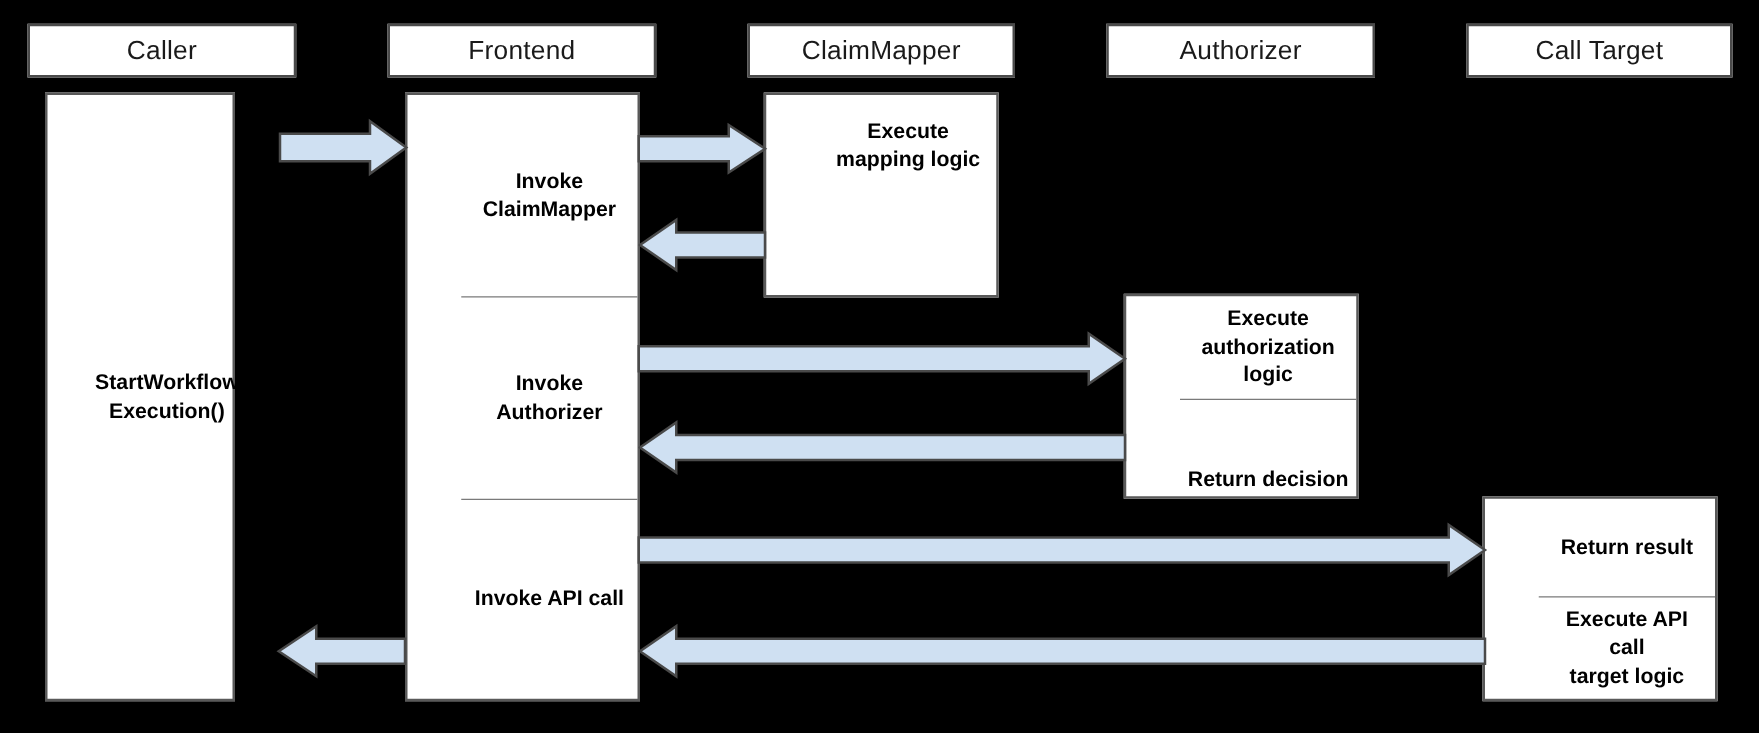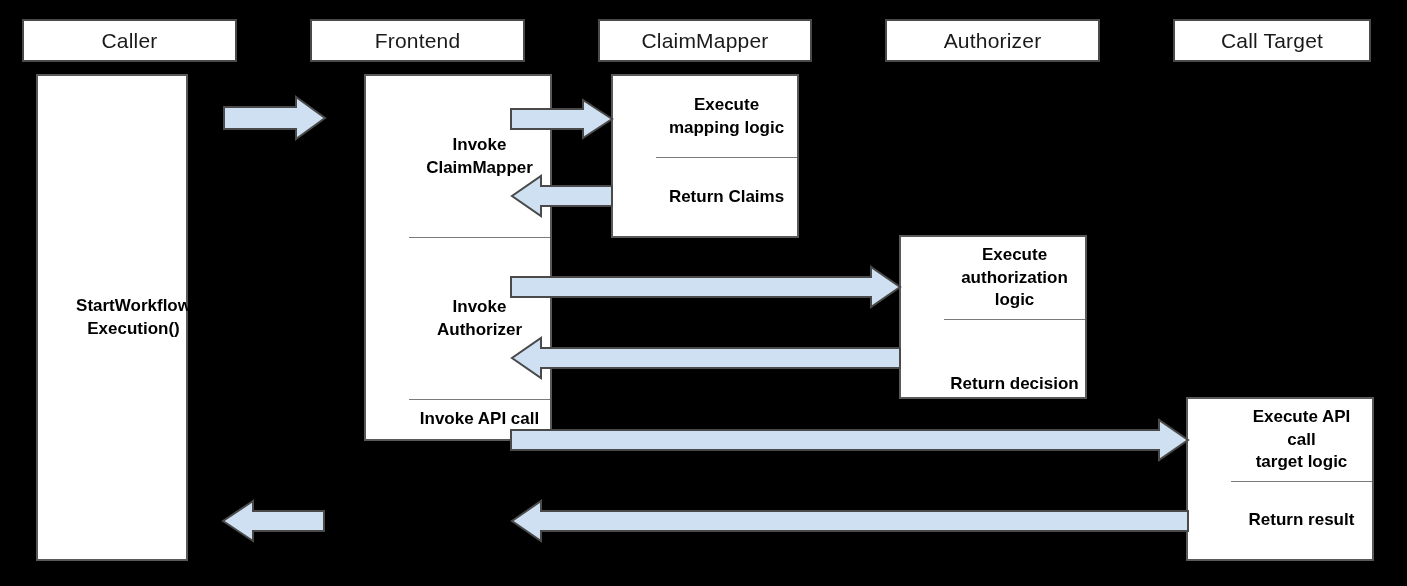--- a/index.html
+++ b/index.html
@@ -85,73 +85,70 @@
   </div>
 
   <div class="participant-header" style="left:598px; top:19px; width:214px; height:43px;">
     <span>ClaimMapper</span>
   </div>
 
   <div class="participant-header" style="left:885px; top:19px; width:215px; height:43px;">
     <span>Authorizer</span>
   </div>
 
-  <div class="participant-header" style="left:1173px; top:19px; width:198px; height:43px;">
+  <div class="participant-header" style="left:1173px; top:19px; width:213px; height:43px;">
     <span>Call Target</span>
   </div>
 
   <div class="lifeline" style="left:36px; top:74px; width:152px; height:487px;">
     <div class="segment" style="flex:1 1 auto;">
       <span class="seg-label">StartWorkflow
 Execution()</span>
     </div>
   </div>
 
-  <div class="lifeline" style="left:324px; top:74px; width:188px; height:367px;margin-left:40px;">
+  <div class="lifeline" style="left:324px; top:74px; width:188px; height:487px;">
     <div class="segment" style="height:161px;">
       <span class="seg-label">Invoke
 ClaimMapper</span>
     </div>
     <div class="segment" style="height:162px;">
       <span class="seg-label">Invoke
 Authorizer</span>
     </div>
     <div class="segment" style="flex:1 1 auto;text-align:right;">
       <span class="seg-label">Invoke API call</span>
     </div>
   </div>
 
   <div class="lifeline" style="left:611px; top:74px; width:188px; height:164px;">
     <div class="segment" style="height:81px;">
       <span class="seg-label">Execute
 mapping logic</span>
     </div>
-    <div class="segment" style="flex:1 1 auto;">
-      <span class="seg-label">Return Claims</span>
-    </div>
   </div>
 
   <div class="lifeline" style="left:899px; top:235px; width:188px; height:164px;">
     <div class="segment" style="height:82px;">
       <span class="seg-label">Execute
 authorization
 logic</span>
     </div>
     <div class="segment" style="flex:1 1 auto;align-items:flex-end;">
       <span class="seg-label">Return decision</span>
     </div>
   </div>
 
   <div class="lifeline" style="left:1186px; top:397px; width:188px; height:164px;">
+    <div class="segment" style="flex:1 1 auto;">
+      <span class="seg-label">Return result</span>
+    </div>
     <div class="segment" style="height:82px;">
       <span class="seg-label">Execute API call
 target logic</span>
-    </div>
-    <div class="segment" style="flex:1 1 auto;">
-      <span class="seg-label">Return result</span>
     </div>
   </div>
 
   <div class="arrow" style="left:224px; top:96px; width:102px; height:44px;">
     <svg width="102" height="44" viewBox="0 0 102 44" preserveAspectRatio="none">
       <polygon points="0,11 72,11 72,1 101,22 72,43 72,33 0,33" fill="#cfe0f2" stroke="#4a4a4a" stroke-width="2" stroke-linejoin="miter"></polygon>
     </svg>
   </div>
 
   <div class="arrow" style="left:511px; top:99px; width:102px; height:40px;">

